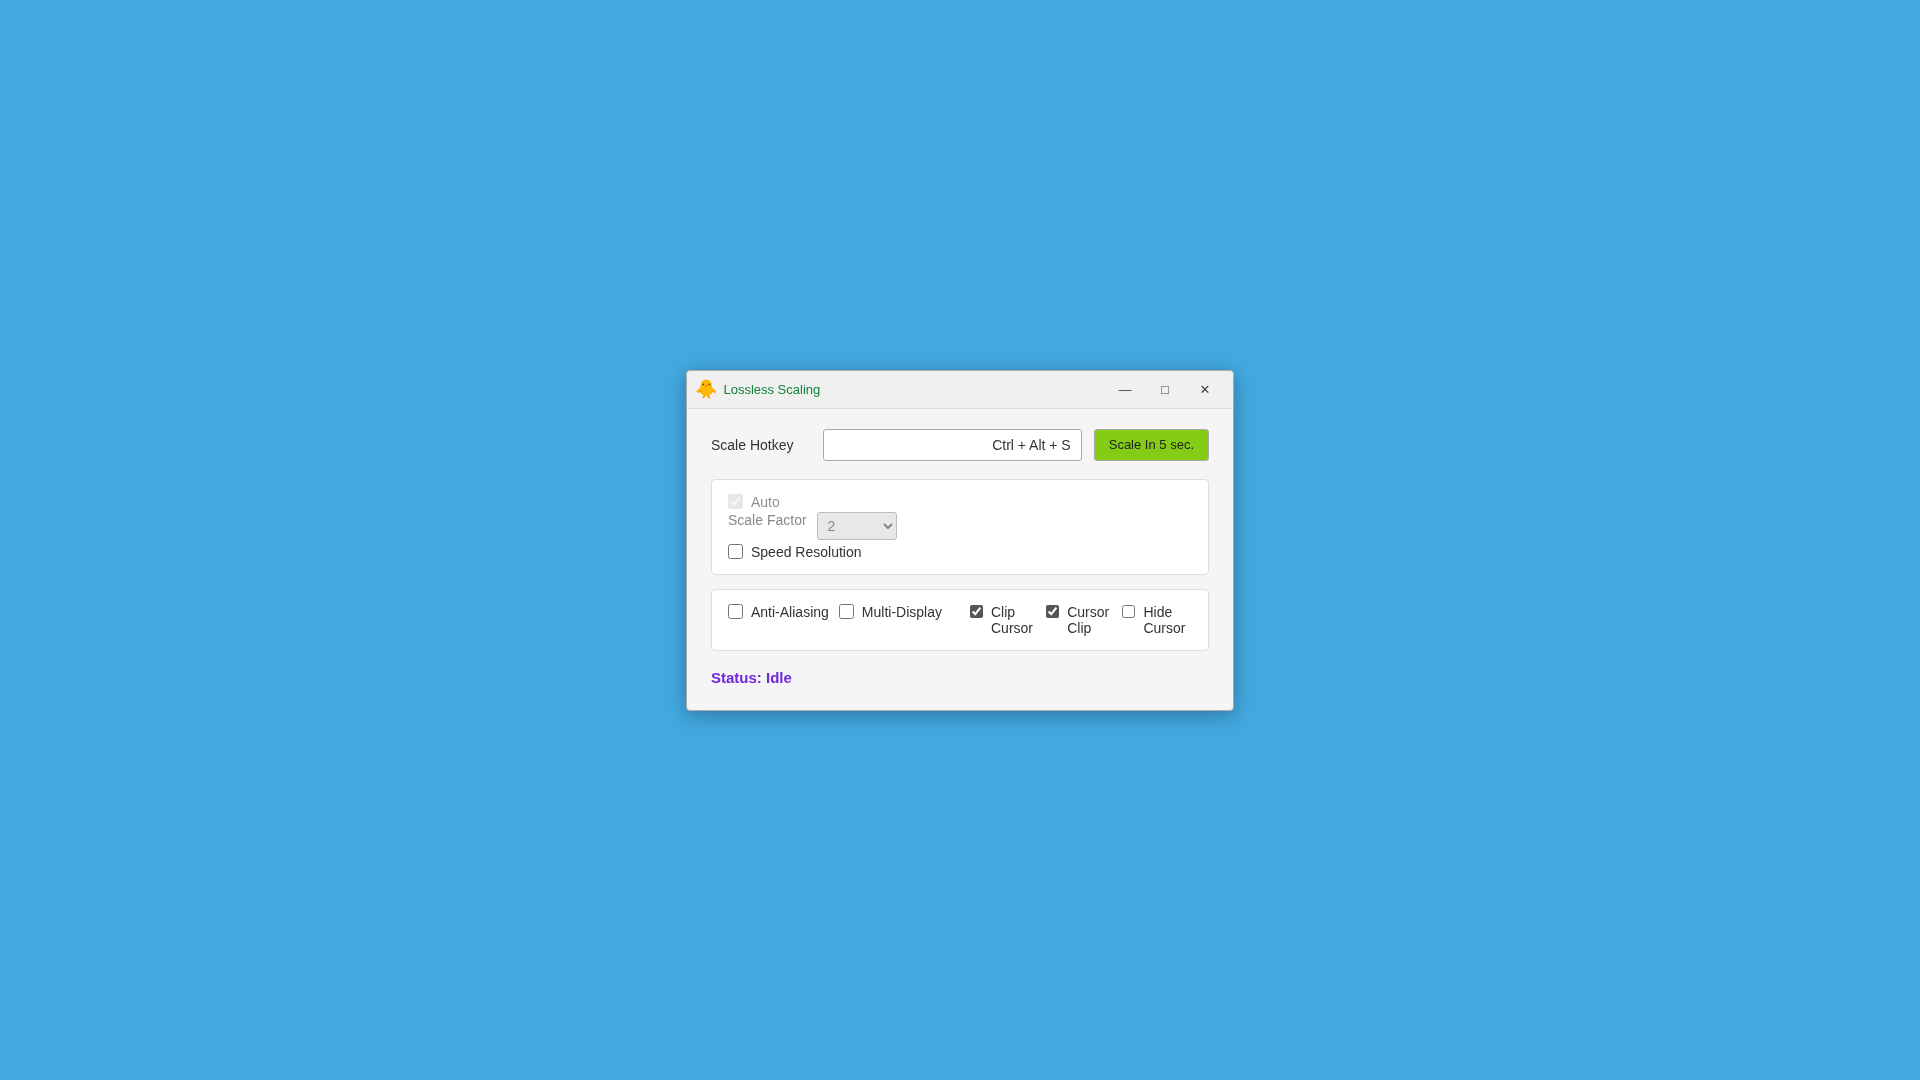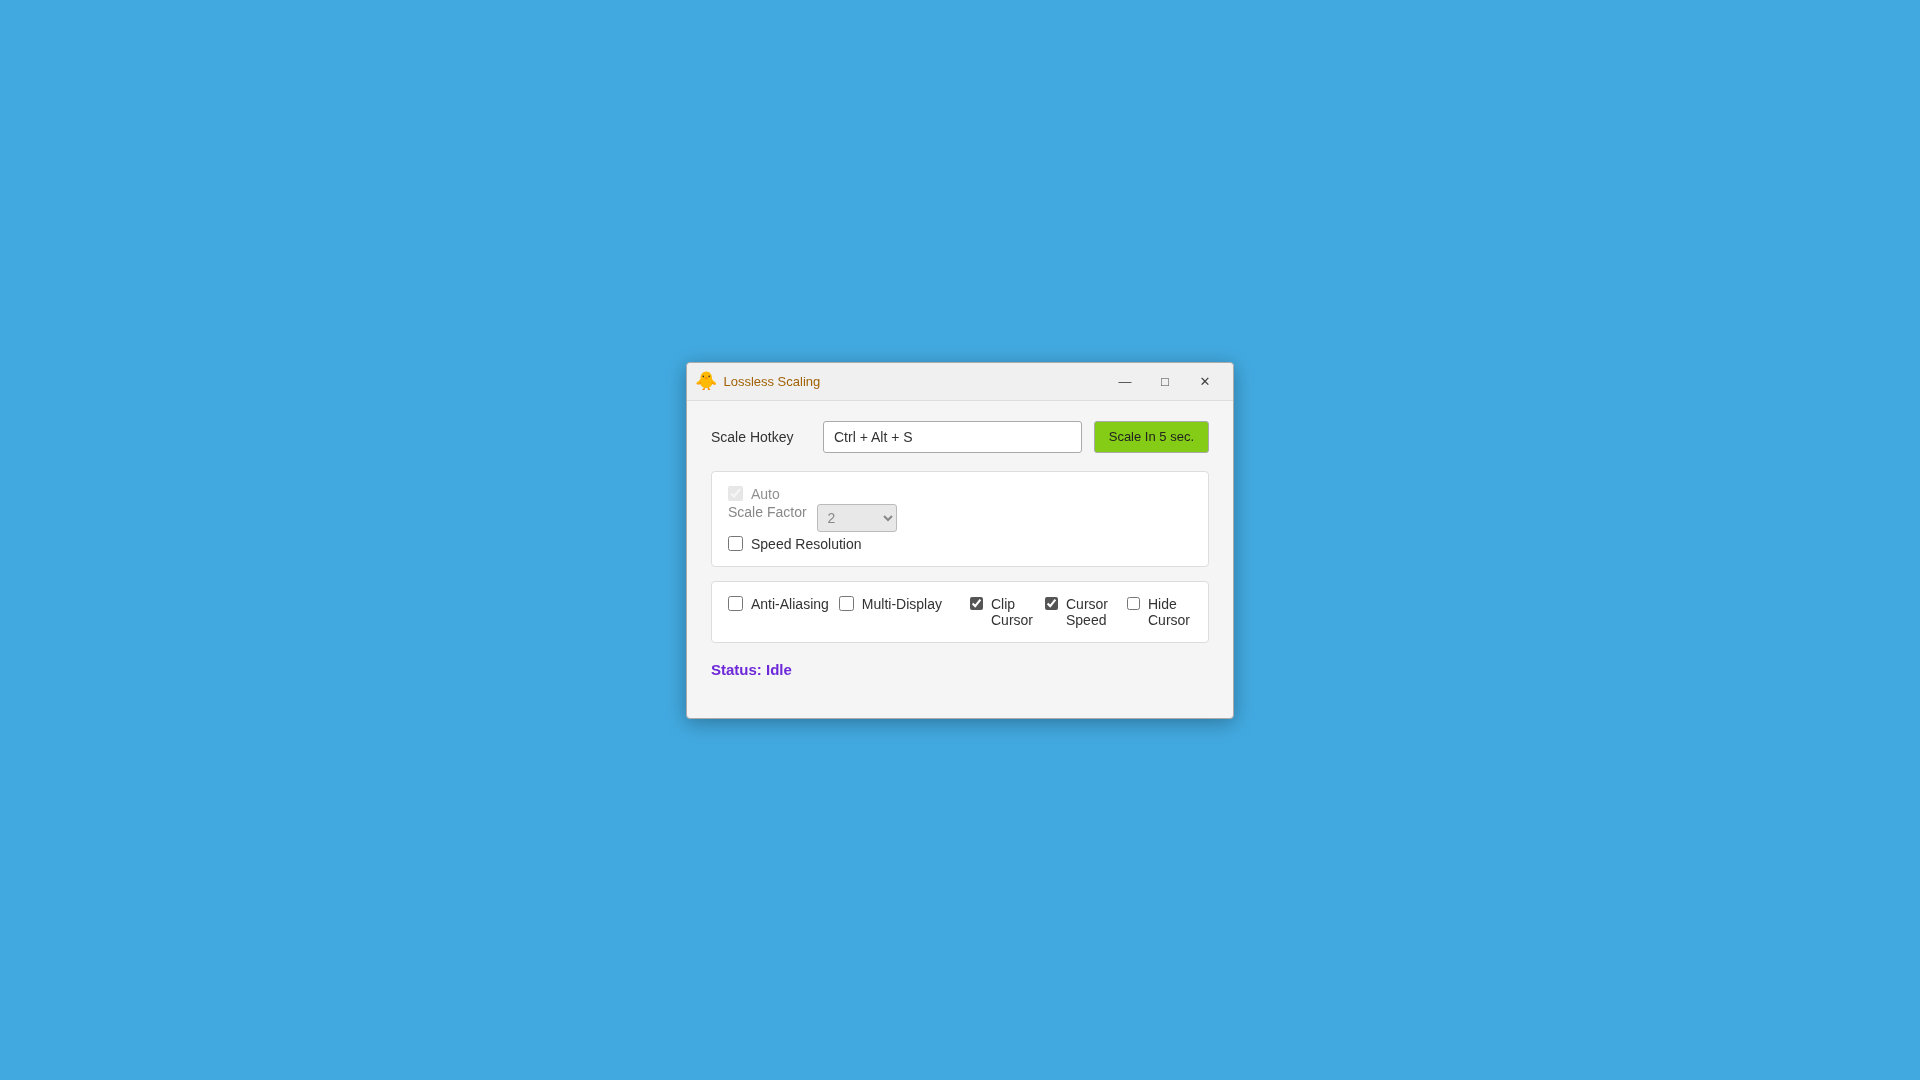--- a/index.html
+++ b/index.html
@@ -41,21 +41,21 @@
     }
 
     .title-bar-icon {
       font-size: 18px;
       margin-right: 6px;
     }
 
     .title-bar-title {
       flex: 1;
       font-size: 13px;
-      color: #a16207;
+      color: #15803d;
     }
 
     .title-bar-controls {
       display: flex;
       gap: 0;
     }
 
     .title-bar-btn {
       width: 40px;
       height: 30px;
@@ -64,21 +64,21 @@
       justify-content: center;
       cursor: pointer;
       font-size: 13px;
       color: #444;
       background: transparent;
       border: none;
       border-radius: 2px;
     }
 
     .window-body {
-      padding: 20px 24px 36px 24px;
+      padding: 20px 24px 20px 24px;
       display: flex;
       flex-direction: column;
       gap: 14px;
     }
 
     .hotkey-row {
       display: flex;
       align-items: center;
       gap: 12px;
       margin-bottom: 4px;
@@ -92,20 +92,21 @@
 
     .hotkey-input {
       flex: 1;
       height: 32px;
       border: 1px solid #aaa;
       border-radius: 3px;
       padding: 0 10px;
       font-size: 14px;
       color: #333;
       background: white;
+      text-align: right;
     }
 
     .scale-btn {
       height: 32px;
       padding: 0 14px;
       background: #84cc16;
       border: 1px solid #aaa;
       border-radius: 3px;
       font-size: 13px;
       cursor: pointer;
@@ -255,21 +256,21 @@
           </div>
         </div>
 
         <div class="panel-col">
           <div class="checkbox-row">
             <input type="checkbox" checked="" style="">
             <label>Clip Cursor</label>
           </div>
           <div class="checkbox-row">
             <input type="checkbox" checked="" style="">
-            <label>Cursor Speed</label>
+            <label>Cursor Clip</label>
           </div>
           <div class="checkbox-row">
             <input type="checkbox" style="">
             <label>Hide Cursor</label>
           </div>
         </div>
       </div>
     </div>
 
     <div class="status-row">

